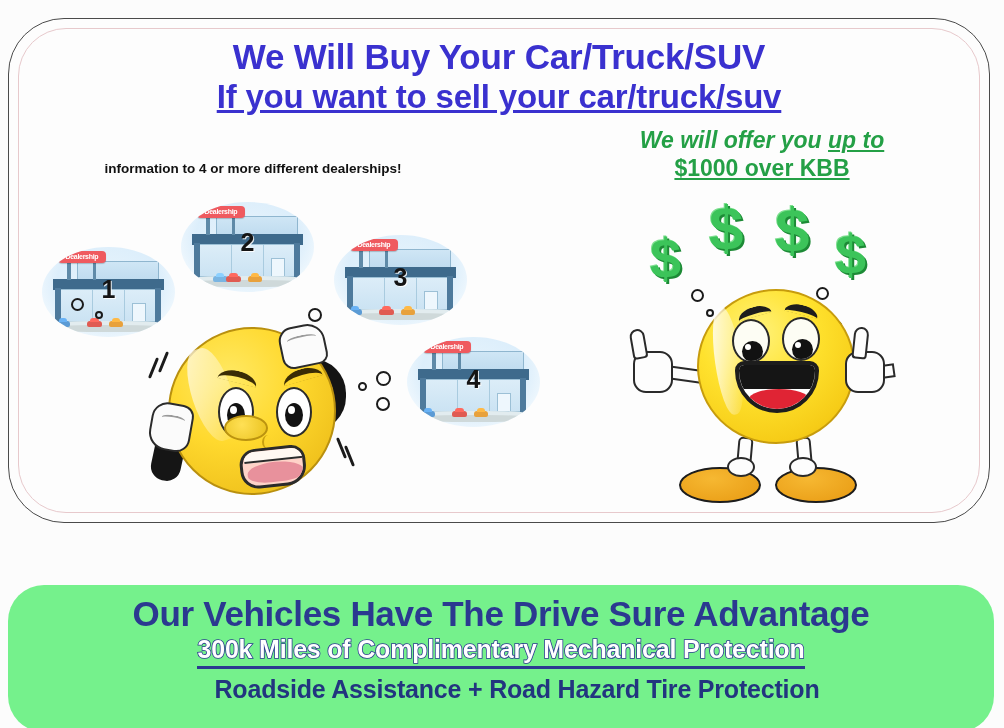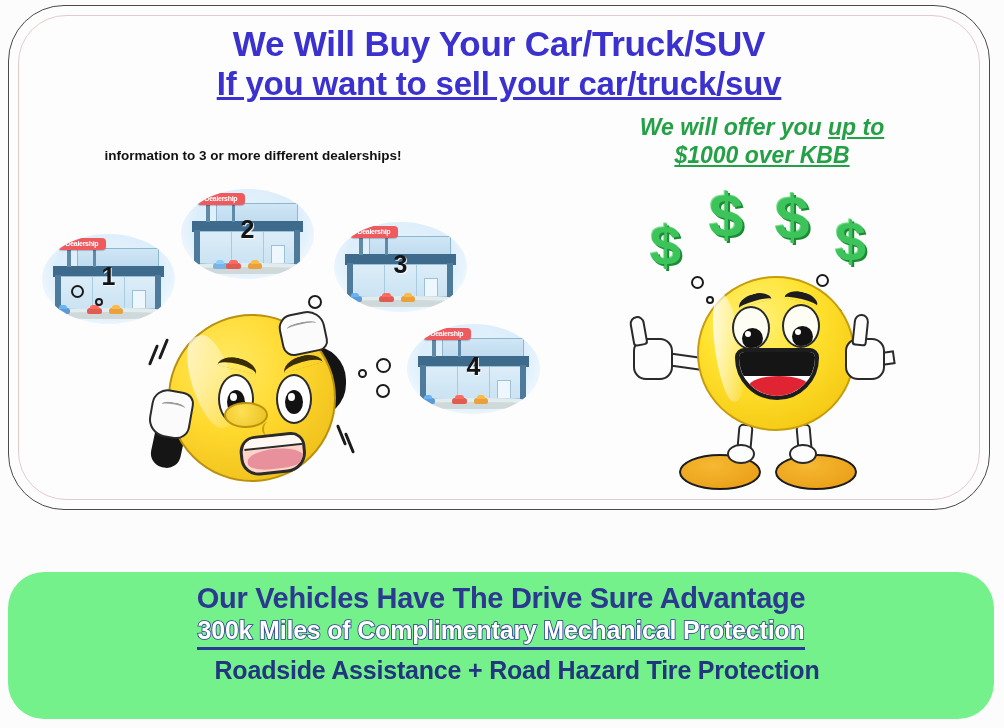--- a/index.html
+++ b/index.html
@@ -2,21 +2,21 @@
 <html><head>
 <meta charset="utf-8">
 <style>
   * { box-sizing: border-box; margin: 0; padding: 0; }
   html, body {
     width: 1004px; height: 728px;
     background: #fcfcfc;
     font-family: "Liberation Sans", sans-serif;
     overflow: hidden;
   }
-  #stage { position: relative; width: 1004px; height: 520px; }
+  #stage { position: relative; width: 1004px; height: 520px; margin-top: 13px; }
 
   
   .hero-panel {
     position: absolute;
     left: 8px; top: 5px; width: 982px; height: 505px;
     background: #fdfdfd;
     border: 1px solid #4a4a4a;
     border-radius: 56px;
   }
   .hero-panel-inner {
@@ -48,21 +48,21 @@
   }
 
   
   .offer {
     position: absolute; left: 588px; top: 108px; width: 330px;
     text-align: center;
     color: #24a046;
     font-size: 23px; font-weight: bold; line-height: 1.2;
   }
   .offer .l1 { display: block; font-style: italic; }
-  .offer .l2 { display: block; font-style: italic; }
+  .offer .l2 { display: block; }
   .offer u { text-decoration: underline; text-decoration-thickness: 2px; text-underline-offset: 2px; }
 
   
   .dealer {
     position: absolute;
     border-radius: 50%;
     overflow: hidden;
     background: radial-gradient(ellipse at 50% 40%, #e8f4fc 0%, #dceefb 55%, #f4fafe 82%, #ffffff 100%);
   }
   .dealer .bld-top {
@@ -351,21 +351,21 @@
   
   .banner {
     position: absolute; left: 8px; top: 572px; width: 986px; height: 147px;
     background: #75F18C;
     border-radius: 36px;
     text-align: center;
     overflow: hidden;
   }
   .banner .b1 {
     margin-top: 11px;
-    font-size: 29px; font-weight: bold; color: #2b3990;
+    font-size: 35px; font-weight: bold; color: #2b3990;
     letter-spacing: -0.3px; line-height: 1.04;
   }
   .banner .b2 {
     margin-top: 3px;
     font-size: 25px; font-weight: bold; color: #ffffff;
     letter-spacing: -0.2px;
     -webkit-text-stroke: 1.6px #2b3990;
     paint-order: stroke fill;
     display: inline-block;
     border-bottom: 3px solid #2b3990;
@@ -385,21 +385,21 @@
   <div class="hero-panel">
     <div class="hero-panel-inner"></div>
 
     <div class="headline">
       <span class="l1">We Will Buy Your Car/Truck/SUV</span>
       <span class="l2">If you want to sell your car/truck/suv</span>
     </div>
 
     <div class="caption">
       <br>
-      <span>information to 3 or more different dealerships!</span>
+      <span>information to 4 or more different dealerships!</span>
     </div>
 
     <div class="offer">
       <span class="l1"><span>We will offer you </span><u>up to</u></span>
       <span class="l2"><u>$1000 over KBB</u></span>
     </div>
 
     <div class="dealer d1">
       <div class="bld-top"></div>
       <div class="band"></div>

